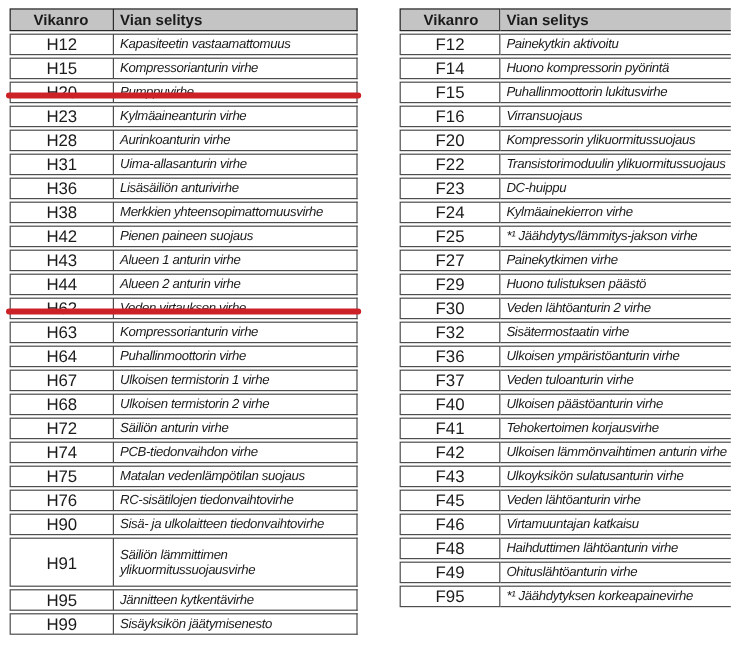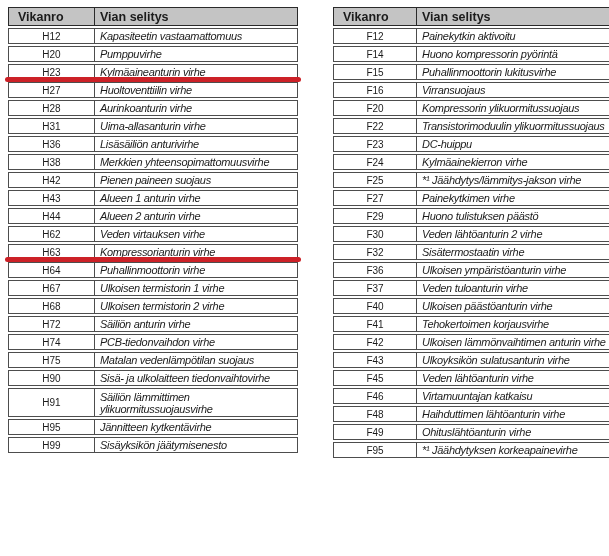--- a/index.html
+++ b/index.html
@@ -35,41 +35,41 @@
   th, td { box-sizing: border-box; padding: 0; overflow: hidden; }
   th {
     background: var(--header-bg);
     border: 1px solid var(--header-border);
     font-weight: bold;
     font-size: 12.5px;
     height: 19px;
     text-align: left;
     white-space: nowrap;
   }
-  th.code-h { padding-left: 9px; border-right: 1px solid var(--header-border); }
+  th.code-h { padding-left: 19px; border-right: 1px solid var(--header-border); }
   th.desc-h { padding-left: 5px; border-left: none; }
   td {
     border: 1px solid var(--row-border);
     font-size: 11px;
     height: 16px;
     white-space: nowrap;
     letter-spacing: -0.3px;
     vertical-align: middle;
   }
   td.code {
     text-align: center;
-    font-size: 10px;
+    font-size: 14px;
     letter-spacing: 0;
     border-right: 1px solid var(--row-border);
   }
   td.desc { padding-left: 5px; border-left: none; font-style: italic; }
   td.desc.wrap {
     white-space: pre-line;
     line-height: 12.5px;
-    height: 29px;
+    height: 41px;
     padding-top: 1px;
   }
   .red-underline {
     position: absolute;
     height: 5px;
     background: var(--red);
     border-radius: 3px;
     z-index: 5;
     pointer-events: none;
   }
@@ -87,32 +87,32 @@
       <th class="code-h">Vikanro</th>
       <th class="desc-h">Vian selitys</th>
     </tr>
   </thead>
   <tbody>
       <tr>
         <td class="code">H12</td>
         <td class="desc">Kapasiteetin vastaamattomuus</td>
       </tr>
       <tr>
+        <td class="code">H15</td>
+        <td class="desc">Kompressorianturin virhe</td>
+      </tr>
+      <tr>
         <td class="code">H20</td>
         <td class="desc">Pumppuvirhe</td>
       </tr>
       <tr>
         <td class="code">H23</td>
         <td class="desc">Kylmäaineanturin virhe</td>
       </tr>
       <tr>
-        <td class="code">H27</td>
-        <td class="desc">Huoltoventtiilin virhe</td>
-      </tr>
-      <tr>
         <td class="code">H28</td>
         <td class="desc">Aurinkoanturin virhe</td>
       </tr>
       <tr>
         <td class="code">H31</td>
         <td class="desc">Uima-allasanturin virhe</td>
       </tr>
       <tr>
         <td class="code">H36</td>
         <td class="desc">Lisäsäiliön anturivirhe</td>
@@ -157,20 +157,24 @@
         <td class="code">H72</td>
         <td class="desc">Säiliön anturin virhe</td>
       </tr>
       <tr>
         <td class="code">H74</td>
         <td class="desc">PCB-tiedonvaihdon virhe</td>
       </tr>
       <tr>
         <td class="code">H75</td>
         <td class="desc">Matalan vedenlämpötilan suojaus</td>
+      </tr>
+      <tr>
+        <td class="code">H76</td>
+        <td class="desc">RC-sisätilojen tiedonvaihtovirhe</td>
       </tr>
       <tr>
         <td class="code">H90</td>
         <td class="desc">Sisä- ja ulkolaitteen tiedonvaihtovirhe</td>
       </tr>
       <tr>
         <td class="code">H91</td>
         <td class="desc wrap">Säiliön lämmittimen
 ylikuormitussuojausvirhe</td>
       </tr>

